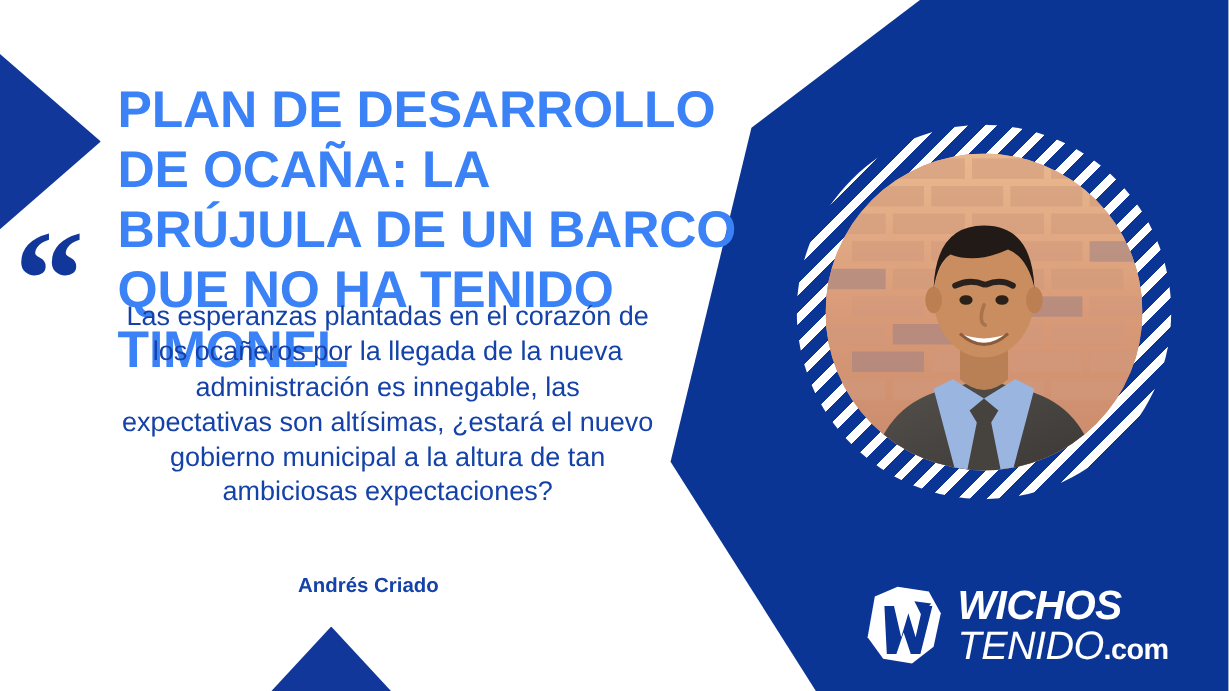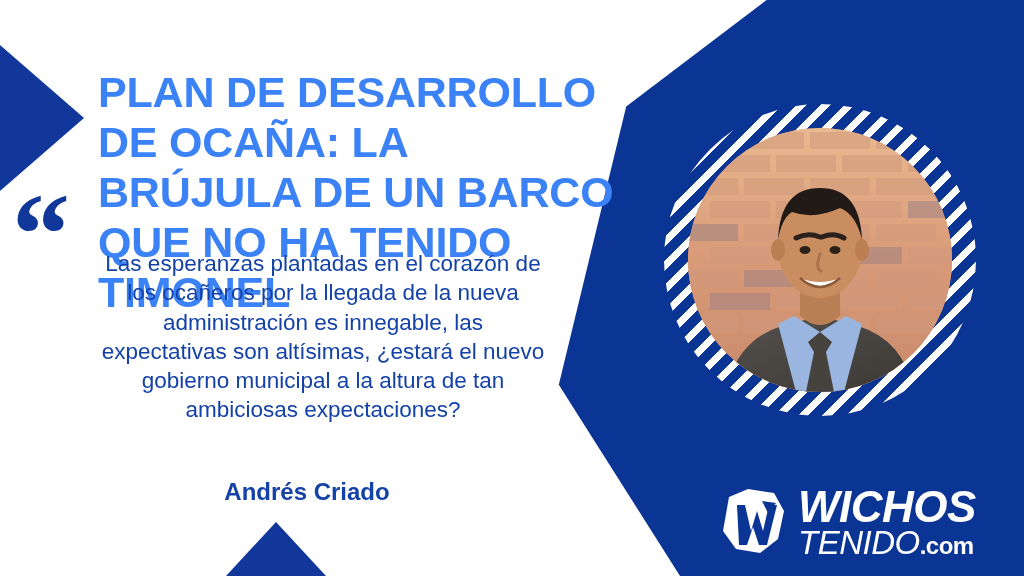--- a/index.html
+++ b/index.html
@@ -72,37 +72,37 @@
     color:#1442A8;
     font-size:22.5px;
     line-height:1.30;
     text-align:center;
     margin:16px;
   }
   .author{
     position:absolute;left:82px;top:478px;width:450px;
     text-align:center;
     color:#1442A8;
-    font-size:24px;
+    font-size:17px;
     font-weight:bold;
     margin:0;
   }
 
   
   .logo{
     position:absolute;left:718px;top:484px;width:292px;height:76px;
     display:flex;align-items:center;gap:8px;
   }
   .logo-mark{width:72px;height:70px;flex:0 0 auto;}
   .logo-type{
     display:flex;flex-direction:column;justify-content:center;
     color:#ffffff;line-height:0.94;
   }
   .logo-line1{
-    font-size:44px;font-weight:bold;font-style:italic;letter-spacing:-0.5px;
+    font-size:34px;font-weight:bold;font-style:italic;letter-spacing:-0.5px;
   }
   .logo-line2{
     font-size:33px;font-style:italic;letter-spacing:-0.5px;
   }
   .logo-line2 .dotcom{font-weight:bold;font-style:normal;font-size:24px;}
 </style>
 </head>
 <body>
 
 <div id="stage">

